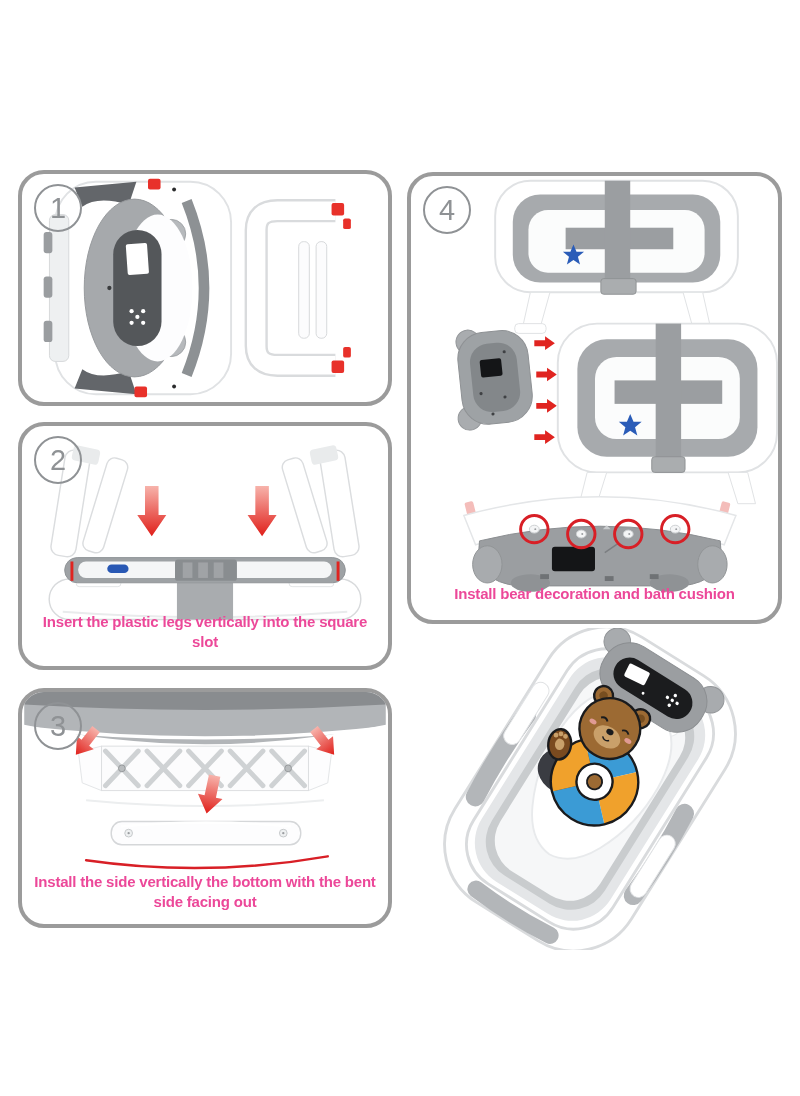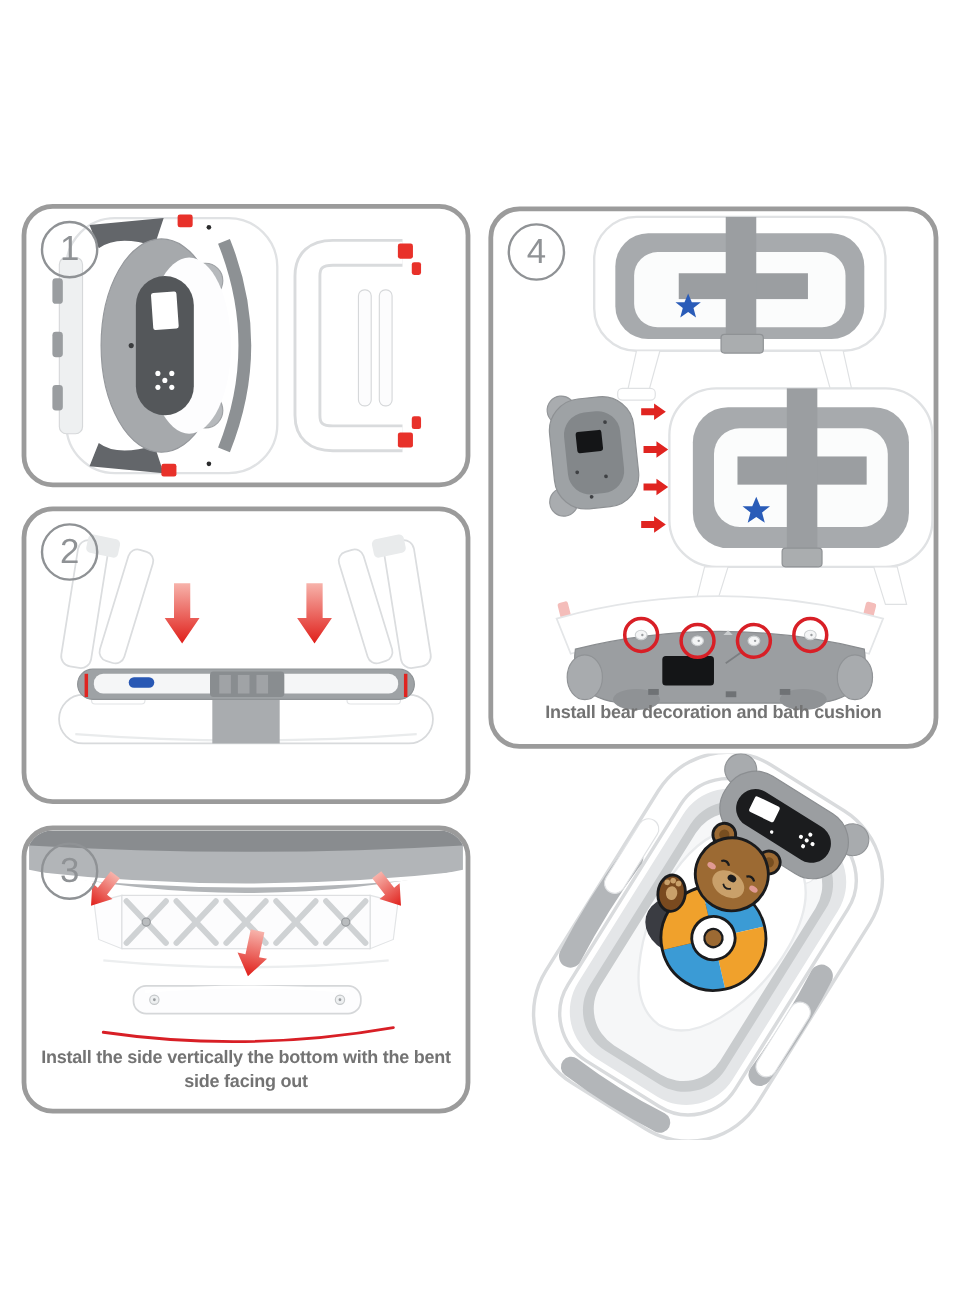--- a/index.html
+++ b/index.html
@@ -8,21 +8,21 @@
   .panel{position:absolute;border:4px solid #9b9b9b;border-radius:26px;background:#ffffff;overflow:hidden;box-sizing:border-box;}
   #panel1{left:18px;top:170px;width:374px;height:236px;}
   #panel2{left:18px;top:422px;width:374px;height:248px;}
   #panel3{left:18px;top:688px;width:374px;height:240px;}
   #panel4{left:407px;top:172px;width:375px;height:452px;}
   .badge{position:absolute;left:12px;top:10px;width:44px;height:44px;border:2.5px solid #8f9295;
          border-radius:50%;color:#8f9295;font-size:29px;font-weight:400;line-height:44px;
          text-align:center;z-index:5;background:transparent;}
   .illus{position:absolute;left:0;top:0;width:100%;height:100%;display:block;}
   .caption{position:absolute;left:50%;transform:translateX(-50%);width:352px;text-align:center;
-           color:#737373;font-weight:700;font-size:15px;line-height:1.32;letter-spacing:-0.2px;z-index:6;}
+           color:#ec4899;font-weight:700;font-size:15px;line-height:1.32;letter-spacing:-0.2px;z-index:6;}
   #panel2 .caption{bottom:14px;}
   #panel3 .caption{bottom:12px;}
   #panel4 .caption{bottom:16px;}
   #product{position:absolute;left:432px;top:628px;width:316px;height:322px;}
 </style>
 </head>
 <body>
 
 <div class="canvas">
 
@@ -103,20 +103,21 @@
         <rect x="56" y="140" width="262" height="17" rx="8" fill="#f5f6f7"></rect>
         <rect x="156" y="138" width="64" height="22" rx="3" fill="#898d90"></rect>
         <rect x="164" y="141" width="10" height="16" fill="#a0a3a6"></rect>
         <rect x="180" y="141" width="10" height="16" fill="#a0a3a6"></rect>
         <rect x="196" y="141" width="10" height="16" fill="#a0a3a6"></rect>
         <rect x="86" y="143" width="22" height="9" rx="4.5" fill="#2958b4"></rect>
         <rect x="48" y="140" width="3" height="20" fill="#e02420"></rect>
         <rect x="323" y="140" width="3" height="20" fill="#e02420"></rect>
       </g>
     </svg>
+    <div class="caption">Insert the plastic legs vertically into the square slot</div>
   </section>
 
   <section class="panel" id="panel3">
     <div class="badge">3</div>
     <svg class="illus" viewBox="0 0 374 240">
       <defs>
         <linearGradient id="rg3" x1="0" y1="0" x2="0" y2="1">
           <stop offset="0" stop-color="#f7b3ab"></stop>
             <stop offset="1" stop-color="#e01f1a"></stop>
         </linearGradient>

